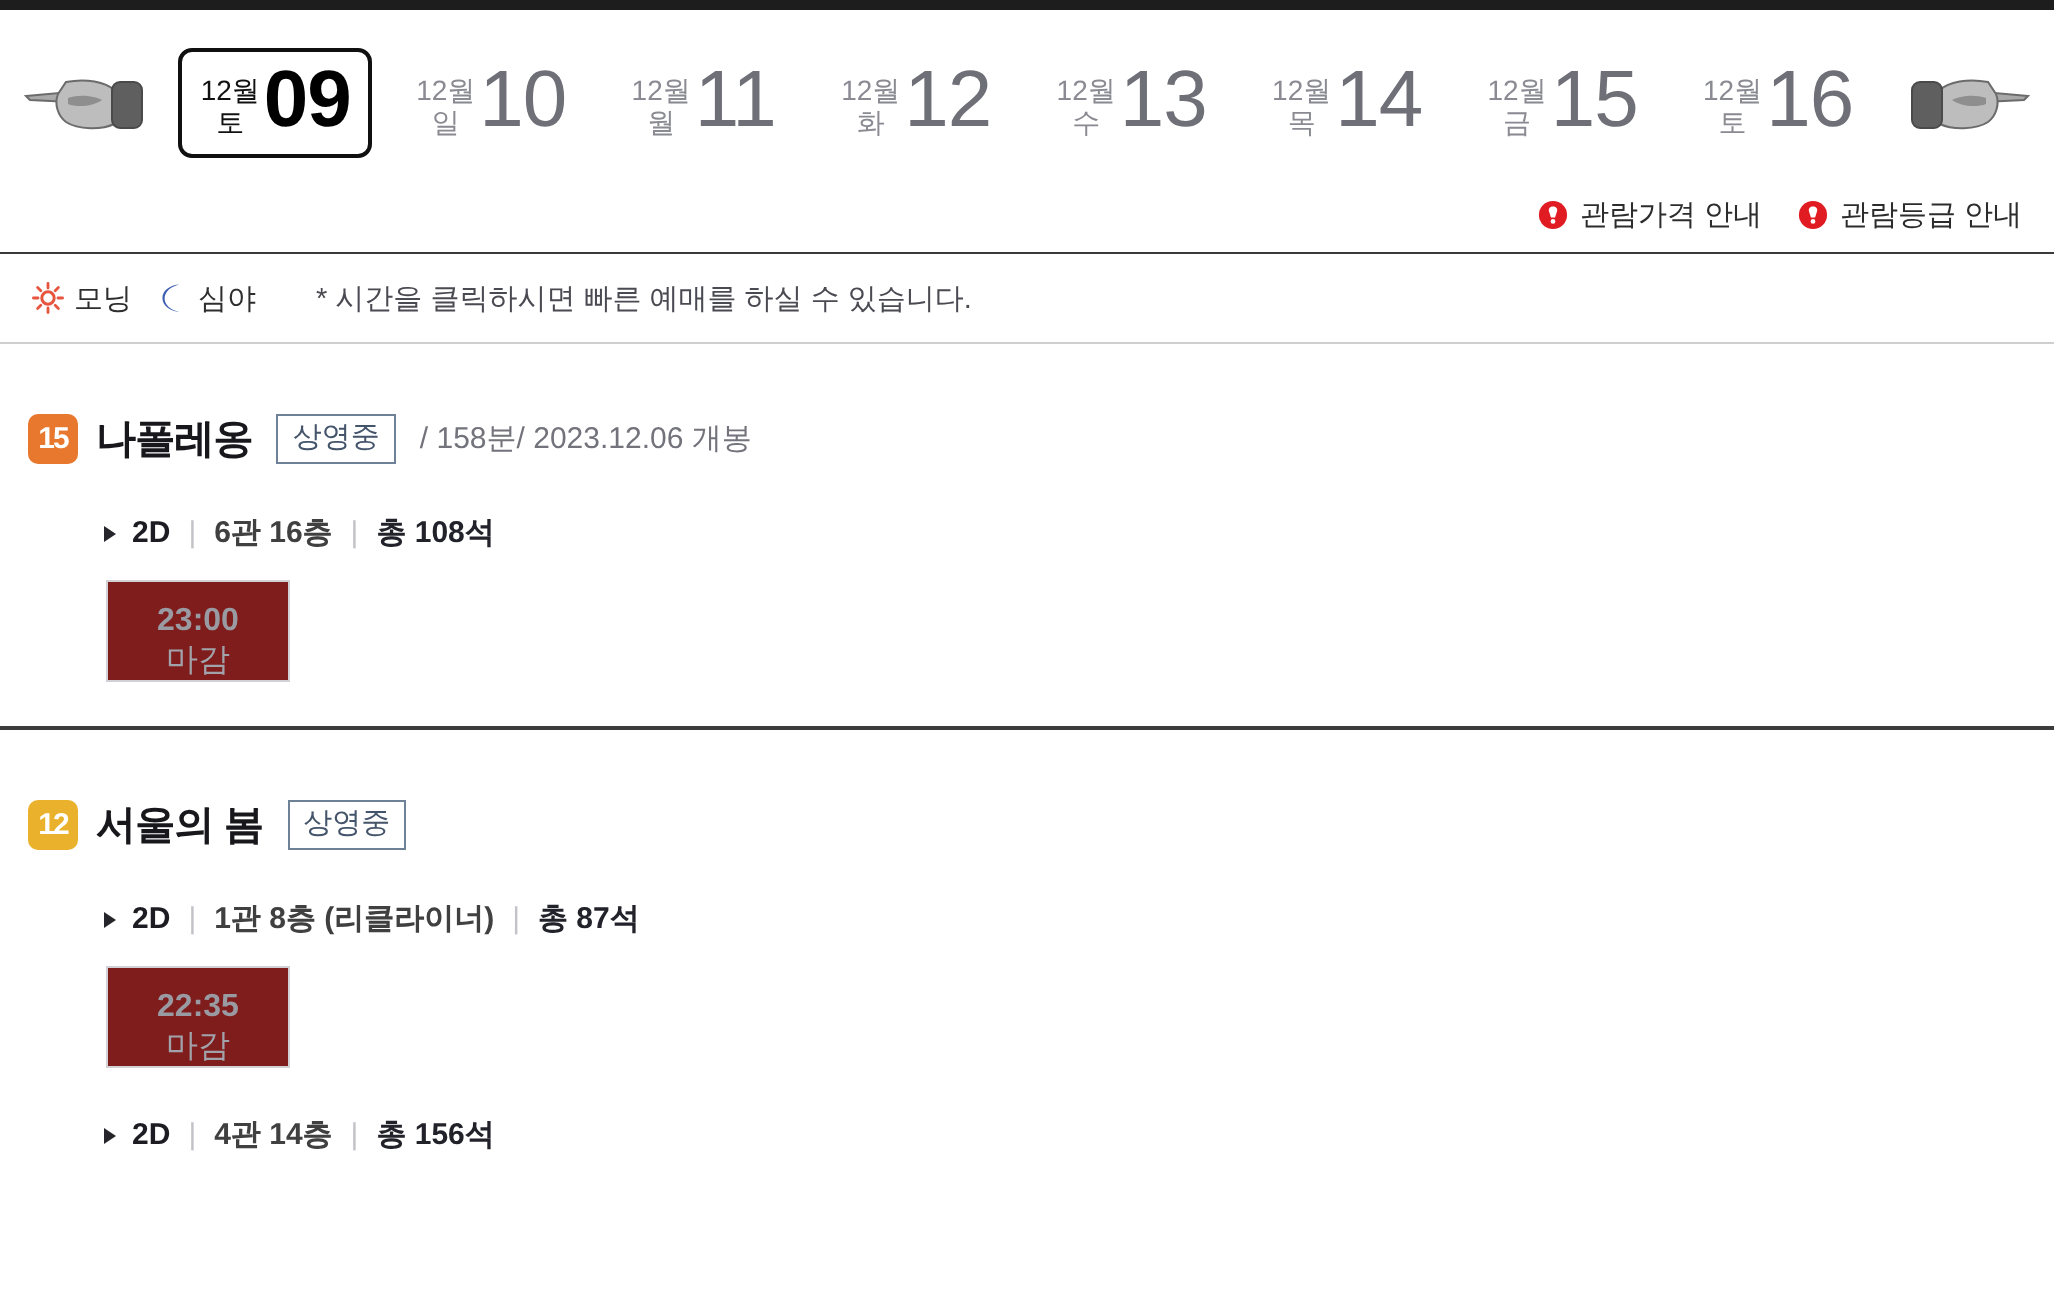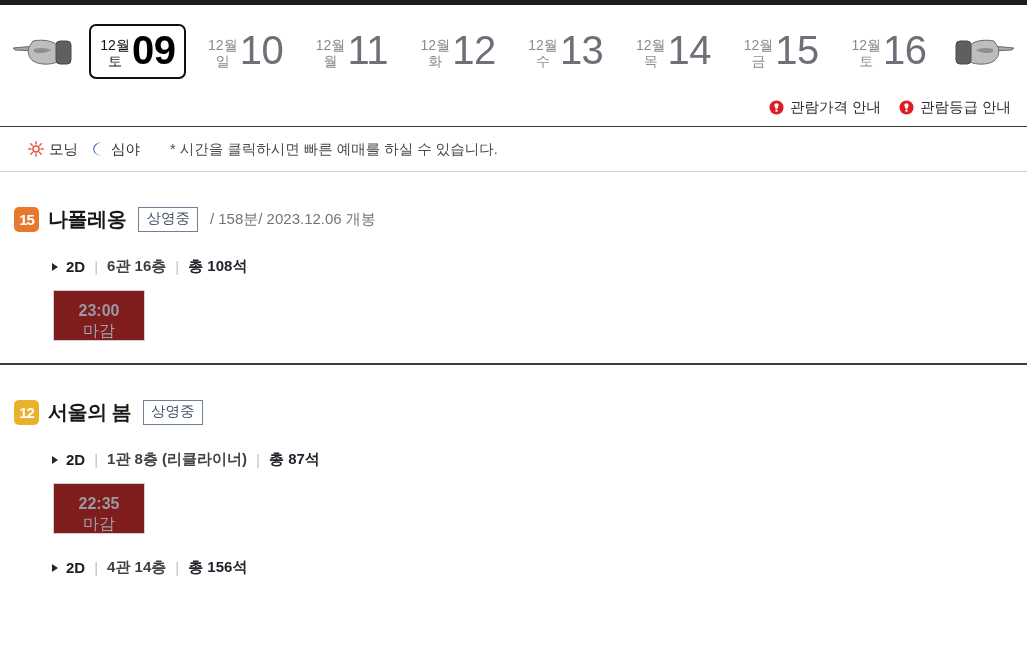--- a/index.html
+++ b/index.html
@@ -101,21 +101,21 @@
     display: block;
   }
 
   
   .legend-bar {
     border-top: 1px solid #3a3a3a;
     border-bottom: 1px solid #cfcfcf;
     height: 46px;
     display: flex;
     align-items: center;
-    padding-left: 28px;
+    padding-left: 16px;
     gap: 12px;
   }
   .legend-item {
     display: inline-flex;
     align-items: center;
     gap: 5px;
     font-size: 14.5px;
     color: #2e2e2e;
     white-space: nowrap;
   }
@@ -155,21 +155,20 @@
     justify-content: center;
     flex: 0 0 auto;
     letter-spacing: -1px;
   }
   .movie-title {
     font-size: 20px;
     font-weight: bold;
     color: #17171c;
     letter-spacing: -0.4px;
     white-space: nowrap;
-    font-family: Liberation Serif, serif;
   }
   .status-tag {
     display: inline-flex;
     align-items: center;
     justify-content: center;
     border: 1px solid #6e8196;
     color: #43546b;
     font-size: 14.5px;
     padding: 1px 7px 3px 7px;
     margin-left: 3px;

